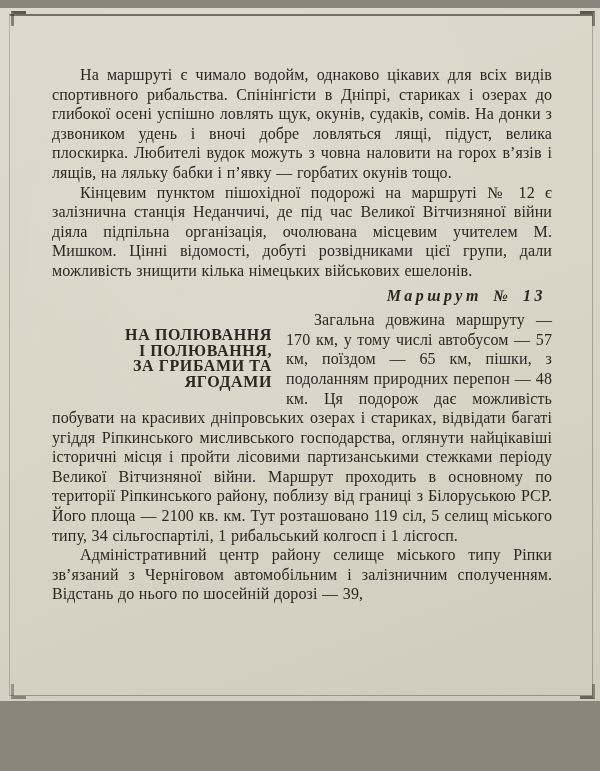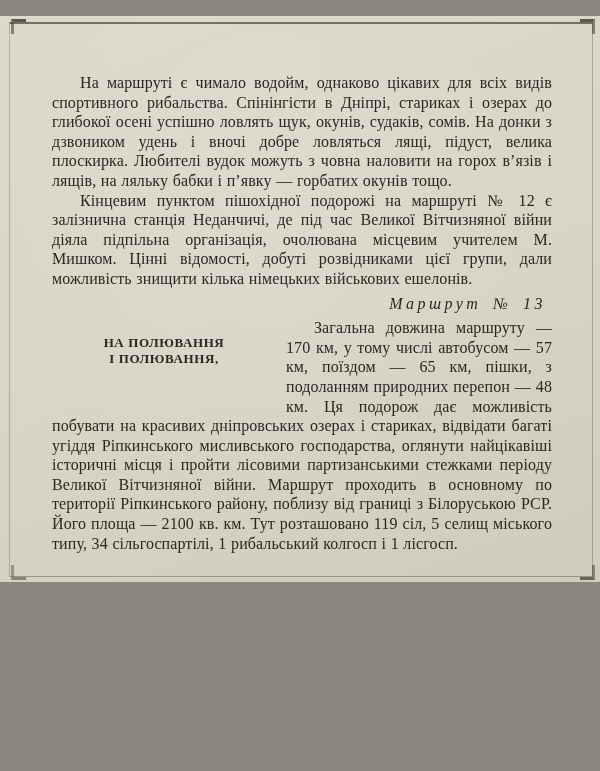--- a/index.html
+++ b/index.html
@@ -3,22 +3,22 @@
 <meta charset="utf-8">
 <style>
   html, body {
     margin: 0;
     padding: 0;
     background: #8a867c;
   }
   .scan-root {
     position: relative;
     width: 600px;
-    height: 566px;
-    margin: 16px auto;
+    height: 693px;
+    margin: 8px auto;
     overflow: hidden;
     background:
       radial-gradient(ellipse at 45% 35%, rgba(255,255,255,0.10), rgba(0,0,0,0) 60%),
       linear-gradient(160deg, #ddd9cc 0%, #d8d4c6 55%, #d0ccbd 100%);
     color: #2a2821;
     font-family: "Liberation Serif", "DejaVu Serif", serif;
   }
   
   .scan-frame {
     position: absolute;
@@ -51,36 +51,36 @@
     line-height: 19.6px;
     text-align: justify;
     text-indent: 28px;
     letter-spacing: 0.1px;
     word-spacing: 0.5px;
   }
   .route-heading {
     margin: 5px 6px 5px 0;
     font-size: 16px;
     line-height: 19.6px;
-    font-weight: normal;
+    font-weight: bold;
     font-style: italic;
     text-align: right;
     letter-spacing: 3.5px;
     word-spacing: 4px;
   }
   .p4-wrap::after { content: ""; display: block; clear: both; }
   .side-heading {
     float: left;
     width: 216px;
     height: 62px;
     padding: 17px 14px 0 4px;
     box-sizing: content-box;
-    text-align: center;
+    text-align: right;
     font-weight: bold;
-    font-size: 13px;
+    font-size: 16px;
     line-height: 15.6px;
     letter-spacing: 0.6px;
   }
   .page-number {
     position: absolute;
     top: 702px;
     left: 46px;
     font-size: 20px;
     line-height: 19.6px;
     text-align: right;
@@ -99,20 +99,22 @@
   <div class="text-block">
     <p class="body-p">На маршруті є чимало водойм, однаково цікавих для всіх видів спортивного рибальства. Спінінгісти в Дніпрі, стариках і озерах до глибокої осені успішно ловлять щук, окунів, судаків, сомів. На донки з дзвоником удень і вночі добре ловляться лящі, підуст, велика плоскирка. Любителі вудок можуть з човна наловити на горох в’язів і лящів, на ляльку бабки і п’явку — горбатих окунів тощо.</p>
     <p class="body-p">Кінцевим пунктом пішохідної подорожі на маршруті № 12 є залізнична станція Неданчичі, де під час Великої Вітчизняної війни діяла підпільна організація, очолювана місцевим учителем М. Мишком. Цінні відомості, добуті розвідниками цієї групи, дали можливість знищити кілька німецьких військових ешелонів.</p>
 
     <h3 class="route-heading">Маршрут № 13</h3>
 
     <div class="p4-wrap">
       <div class="side-heading">
         <div>НА ПОЛЮВАННЯ</div>
         <div>І ПОЛЮВАННЯ,</div>
+        <div>ЗА ГРИБАМИ ТА ЯГОДАМИ</div>
       </div>
       <p class="body-p">Загальна довжина маршруту — 170 км, у тому числі автобусом — 57 км, поїздом — 65 км, пішки, з подоланням природних перепон — 48 км. Ця подорож дає можливість побувати на красивих дніпровських озерах і стариках, відвідати багаті угіддя Ріпкинського мисливського господарства, оглянути найцікавіші історичні місця і пройти лісовими партизанськими стежками періоду Великої Вітчизняної війни. Маршрут проходить в основному по території Ріпкинського району, поблизу від границі з Білоруською РСР. Його площа — 2100 кв. км. Тут розташовано 119 сіл, 5 селищ міського типу, 34 сільгоспартілі, 1 рибальський колгосп і 1 лісгосп.</p>
     </div>
 
+    <p class="body-p">Адміністративний центр району селище міського типу Ріпки зв’язаний з Черніговом автомобільним і залізничним сполученням. Відстань до нього по шосейній дорозі — 39,</p>
   </div>
 
   <div class="page-number">92</div>
 </div>
 
 </body></html>

